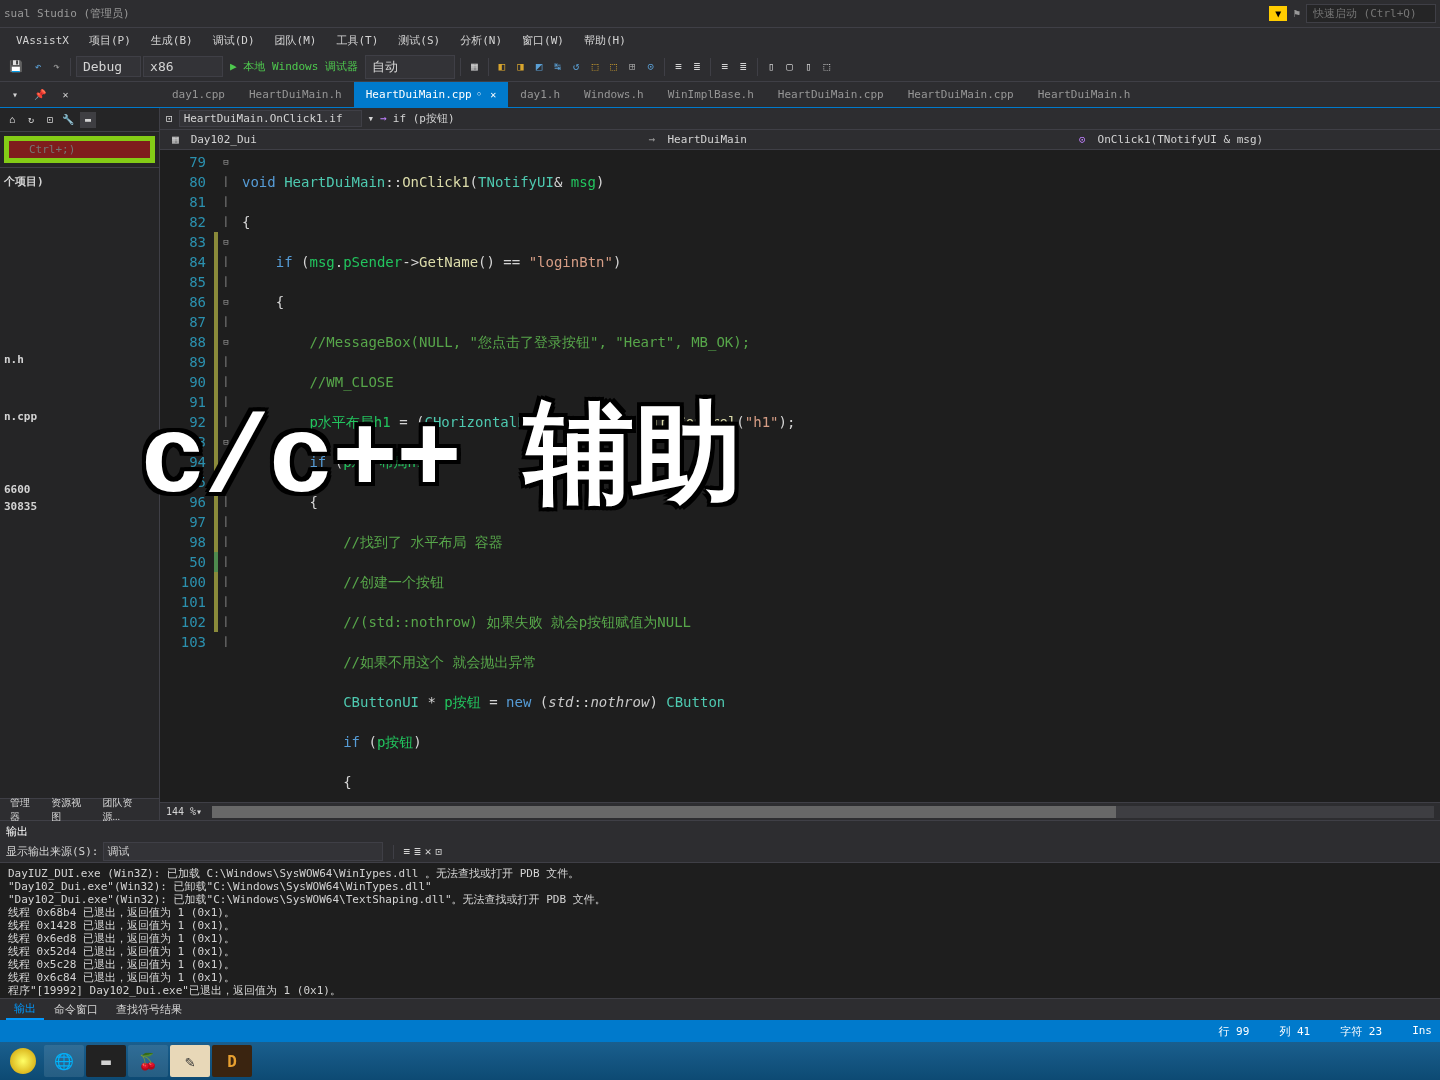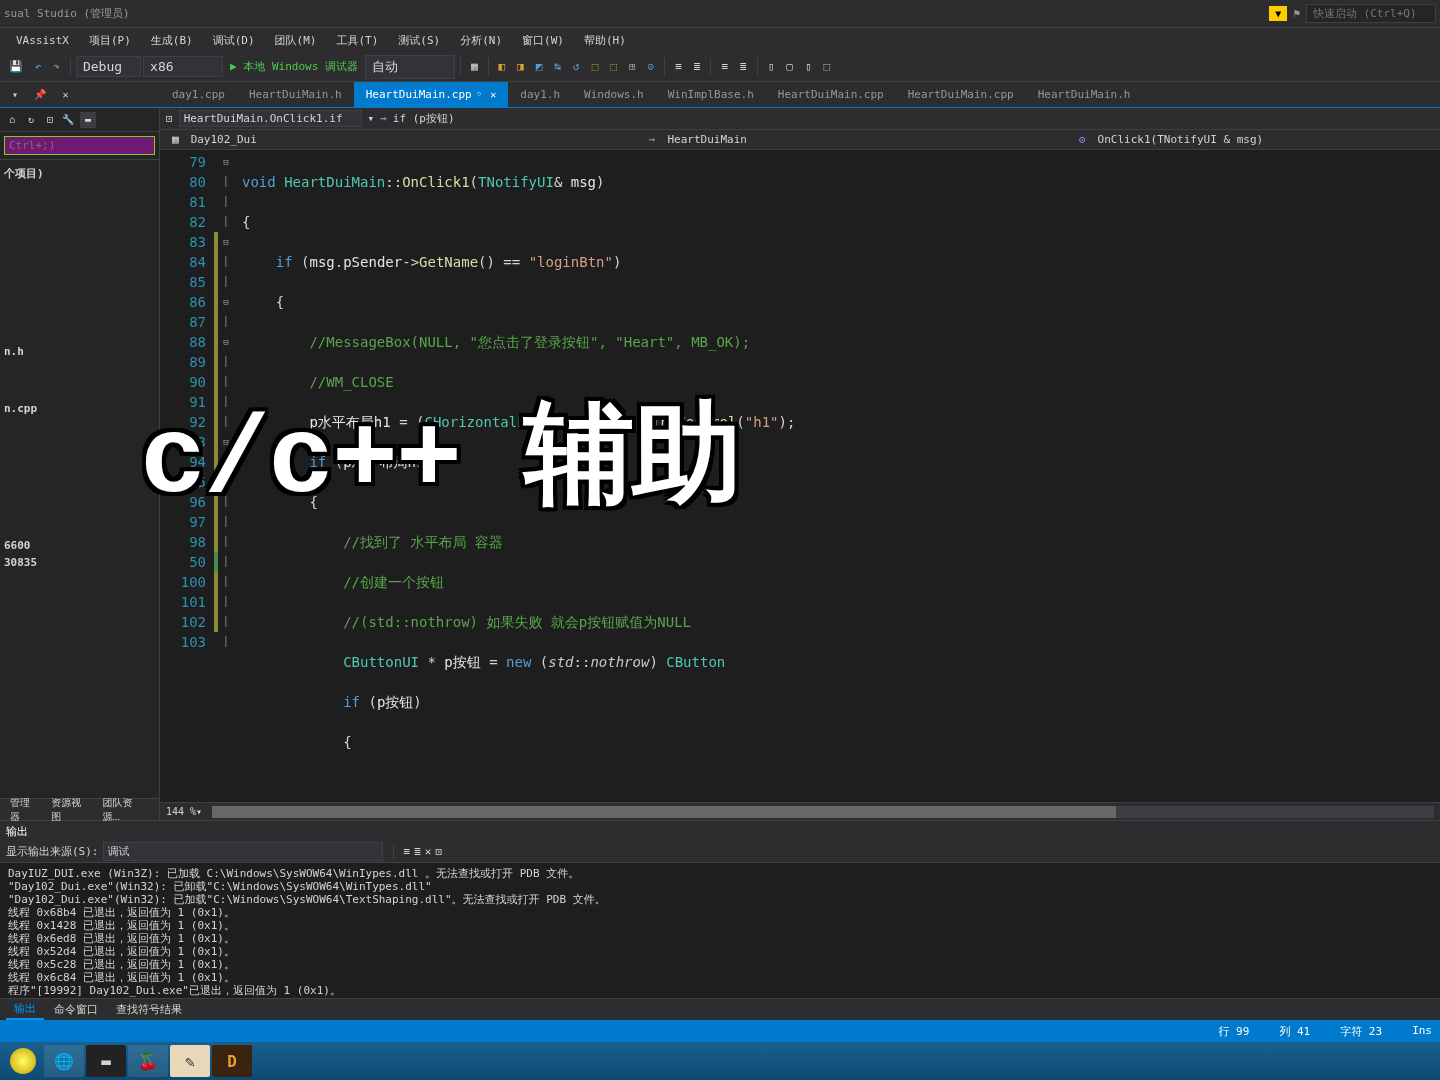--- a/index.html
+++ b/index.html
@@ -19,21 +19,21 @@
 .tabs{height:26px;background:#2d2d30;display:flex;align-items:stretch;border-bottom:1px solid #007acc;}
 .tabs .tab{padding:4px 12px;color:#969696;cursor:pointer;display:flex;align-items:center;gap:4px;font-size:11px;text-align:right;}
 .tabs .tab.active{background:#007acc;color:#fff;}
 .tabs .tab .close{font-size:10px;margin-left:4px;}
 .main{display:flex;height:calc(100% - 28px - 24px - 30px - 26px - 200px - 22px - 38px);}
 .sidebar{width:160px;background:#252526;border-right:1px solid #3f3f46;display:flex;flex-direction:column;}
 .sidebar-tabs{height:24px;display:flex;align-items:center;padding:0 4px;gap:3px;border-bottom:1px solid #3f3f46;}
 .sidebar-tabs .ico{width:16px;height:16px;display:flex;align-items:center;justify-content:center;font-size:10px;color:#d4d4d4;cursor:pointer;}
 .sidebar-tabs .ico.active{background:#3e3e42;}
 .sidebar-search{padding:4px;border-bottom:1px solid #3f3f46;}
-.sidebar-search input{width:100%;background:#701a75;border:1px solid #84cc16;color:#d4d4d4;padding:2px 4px;font-size:11px;}
+.sidebar-search input{width:100%;background:#7f1d1d;border:5px solid #84cc16;color:#d4d4d4;padding:2px 20px;font-size:11px;}
 .sidebar-content{flex:1;padding:4px;color:#d4d4d4;font-size:11px;font-weight:bold;}
 .sidebar-content .item{padding:2px 0;}
 .editor{flex:1;display:flex;flex-direction:column;background:#1e1e1e;}
 .breadcrumb{height:22px;background:#2d2d30;display:flex;align-items:center;padding:0 6px;gap:6px;font-size:11px;color:#d4d4d4;border-bottom:1px solid #3f3f46;}
 .breadcrumb .dd{background:#333337;padding:1px 18px 1px 4px;border:1px solid #3f3f46;}
 .nav-bar{height:20px;background:#2d2d30;display:flex;align-items:center;padding:0 6px;font-size:11px;color:#d4d4d4;border-bottom:1px solid #3f3f46;}
 .nav-bar span{padding:0 6px;}
 .nav-bar .arrow{color:#999;}
 .code-area{flex:1;display:flex;overflow:hidden;font-family:Consolas,monospace;font-size:14px;line-height:20px;}
 .gutter{width:54px;background:#1e1e1e;text-align:right;padding:2px 8px 2px 0;color:#2b91af;}
@@ -45,21 +45,21 @@
 .change-bar .mod{background:#8a8a3a;}
 .change-bar .new{background:#4e8a4e;}
 .code{flex:1;padding:2px 0 2px 8px;white-space:pre;position:relative;}
 .code .line{height:20px;}
 .kw{color:#569cd6;}
 .type{color:#4ec9b0;}
 .fn{color:#dcdcaa;}
 .str{color:#d69d85;}
 .com{color:#57a64a;}
 .op{color:#d4d4d4;}
-.id{color:#e5e5e5;}
+.id{color:#22c55e;}
 .ns{color:#c8c8c8;font-style:italic;}
 .zoom{height:18px;background:#2d2d30;display:flex;align-items:center;padding:0 6px;font-size:10px;color:#d4d4d4;border-top:1px solid #3f3f46;}
 .zoom .scrollbar{flex:1;height:12px;background:#3e3e42;margin-left:10px;position:relative;}
 .zoom .thumb{position:absolute;height:100%;background:#686868;left:0;width:74%;}
 .output-panel{height:200px;background:#1e1e1e;display:flex;flex-direction:column;border-top:1px solid #3f3f46;}
 .output-header{height:20px;background:#2d2d30;display:flex;align-items:center;padding:0 6px;font-size:11px;color:#fff;}
 .output-toolbar{height:22px;background:#2d2d30;display:flex;align-items:center;padding:0 6px;gap:4px;font-size:11px;color:#d4d4d4;border-bottom:1px solid #3f3f46;}
 .output-toolbar .dd{background:#333337;padding:1px 18px 1px 4px;border:1px solid #3f3f46;min-width:280px;}
 .output-content{flex:1;padding:4px 8px;font-family:Consolas,"Microsoft YaHei",monospace;font-size:11px;line-height:13px;color:#d4d4d4;overflow:hidden;white-space:pre;}
 .output-tabs{height:22px;background:#2d2d30;display:flex;align-items:center;padding:0 6px;gap:2px;font-size:11px;border-top:1px solid #3f3f46;}
@@ -180,21 +180,21 @@
       <span class="ico">🔧</span>
       <span class="ico active">▬</span>
     </div>
     <div class="sidebar-search">
       <input placeholder="Ctrl+;)" style="">
     </div>
     <div class="sidebar-content">
       <div class="item">个项目)</div>
       <div class="item" style="margin-top:160px">n.h</div>
       <div class="item" style="margin-top:40px">n.cpp</div>
-      <div class="item" style="margin-top:120px">6600</div>
+      <div class="item" style="margin-top:56px">6600</div>
       <div class="item">30835</div>
     </div>
     <div class="sidebar-bottom-tabs">
       <span>管理器</span>
       <span>资源视图</span>
       <span>团队资源...</span>
     </div>
   </div>
 
   <div class="editor">
@@ -303,20 +303,21 @@
 <div class="line">    <span class="kw">if</span> <span class="op">(</span><span class="id">msg</span><span class="op">.</span><span class="id">pSender</span><span class="op">-&gt;</span><span class="fn">GetName</span><span class="op">() == </span><span class="str">"loginBtn"</span><span class="op">)</span></div>
 <div class="line">    <span class="op">{</span></div>
 <div class="line">        <span class="com">//MessageBox(NULL, "您点击了登录按钮", "Heart", MB_OK);</span></div>
 <div class="line">        <span class="com">//WM_CLOSE</span></div>
 <div class="line">        <span class="id">p水平布局h1</span> <span class="op">= (</span><span class="type">CHorizontalLayoutUI</span><span class="op">*)</span><span class="id">m_pm</span><span class="op">.</span><span class="fn">FindControl</span><span class="op">(</span><span class="str">"h1"</span><span class="op">);</span></div>
 <div class="line">        <span class="kw">if</span> <span class="op">(</span><span class="id">p水平布局h1</span><span class="op">)</span></div>
 <div class="line">        <span class="op">{</span></div>
 <div class="line">            <span class="com">//找到了 水平布局 容器</span></div>
 <div class="line">            <span class="com">//创建一个按钮</span></div>
 <div class="line">            <span class="com">//(std::nothrow) 如果失败 就会p按钮赋值为NULL</span></div>
+<div class="line">            <span class="com">//如果不用这个 就会抛出异常</span></div>
 <div class="line">            <span class="type">CButtonUI</span> <span class="op">* </span><span class="id">p按钮</span> <span class="op">= </span><span class="kw">new</span> <span class="op">(</span><span class="ns">std</span><span class="op">::</span><span class="ns">nothrow</span><span class="op">) </span><span class="type">CButton</span></div>
 <div class="line">            <span class="kw">if</span> <span class="op">(</span><span class="id">p按钮</span><span class="op">)</span></div>
 <div class="line">            <span class="op">{</span></div>
 
 
 
 
 
 
 

